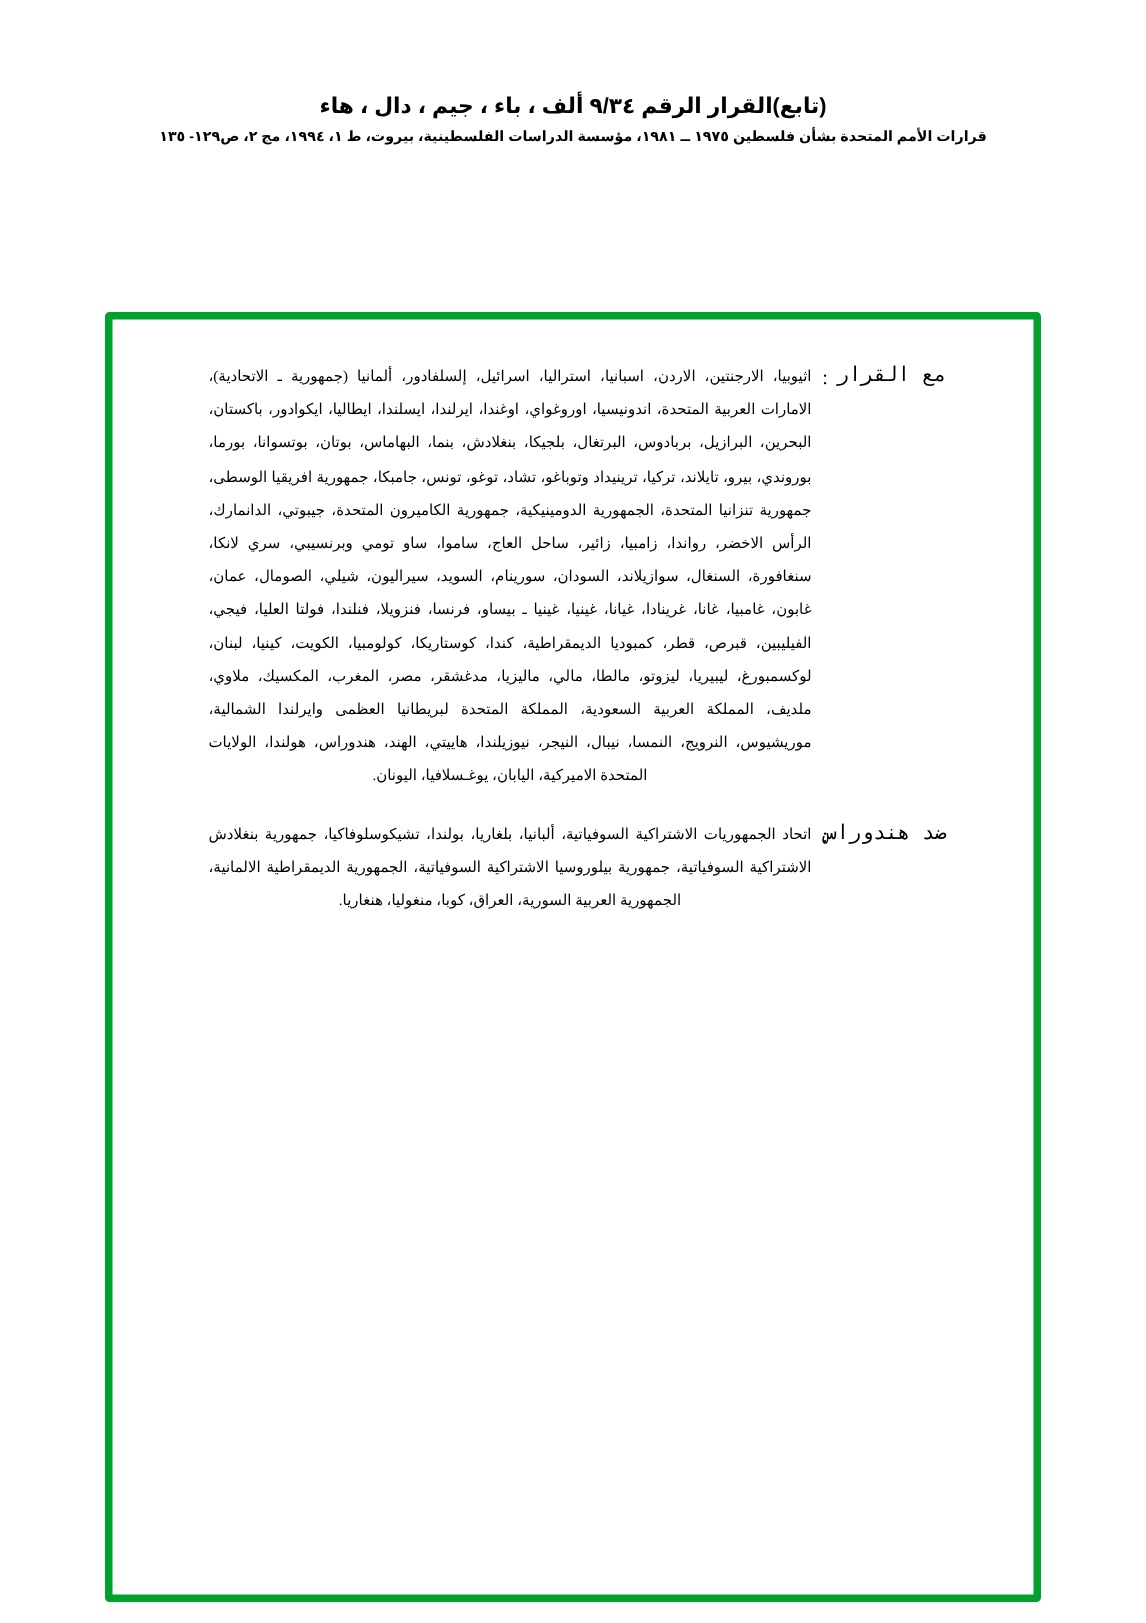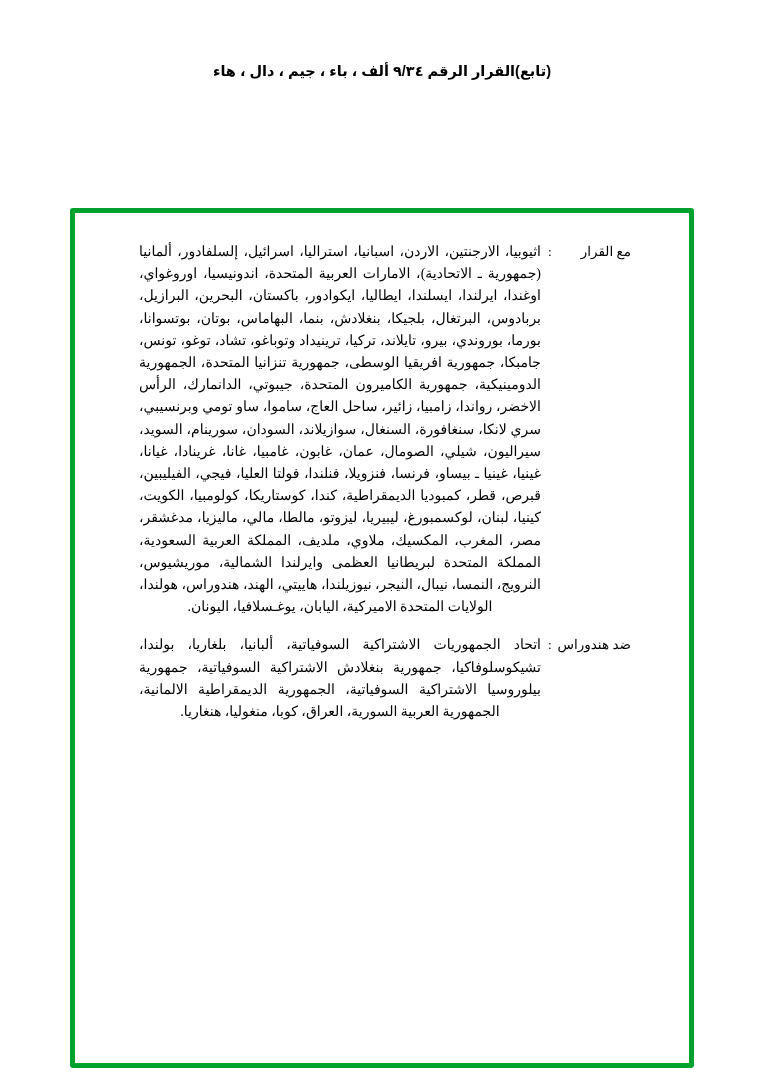--- a/index.html
+++ b/index.html
@@ -60,49 +60,50 @@
   .vote-block {
     display: flex;
     flex-direction: row;
     align-items: flex-start;
     margin-bottom: 16px;
   }
   .vote-label {
     width: 72px;
     flex: 0 0 72px;
     font-size: 13.5px;
-    font-family: Liberation Serif, serif;
+    font-family: Liberation Mono, monospace;
     text-align: right;
     line-height: 22px;
     white-space: nowrap;
   }
   .vote-colon {
     width: 18px;
     flex: 0 0 18px;
     text-align: center;
     font-size: 13.5px;
     line-height: 22px;
   }
   .vote-list {
     flex: 1 1 auto;
-    font-size: 14px;
+    font-size: 10px;
     line-height: 22.2px;
     text-align: justify;
     text-align-last: center;
     direction: rtl;
     margin-left: 24px;
   }
 </style>
 </head>
 <body>
 
 <div class="page">
 
   <div class="header">
     <div class="doc-title">(تابع)القرار الرقم ٩/٣٤ ألف ، باء ، جيم ، دال ، هاء</div>
+    <div class="doc-subtitle">قرارات الأمم المتحدة بشأن فلسطين ١٩٧٥ ــ ١٩٨١، مؤسسة الدراسات الفلسطينية، بيروت، ط ١، ١٩٩٤، مج ٢، ص١٢٩- ١٣٥</div>
   </div>
 
   <div class="frame">
     <div class="content">
 
       <div class="vote-block">
         <div class="vote-label">مع القرار</div>
         <div class="vote-colon">:</div>
         <div class="vote-list">اثيوبيا، الارجنتين، الاردن، اسبانيا، استراليا، اسرائيل، إلسلفادور، ألمانيا (جمهورية ـ الاتحادية)، الامارات العربية المتحدة، اندونيسيا، اوروغواي، اوغندا، ايرلندا، ايسلندا، ايطاليا، ايكوادور، باكستان، البحرين، البرازيل، بربادوس، البرتغال، بلجيكا، بنغلادش، بنما، البهاماس، بوتان، بوتسوانا، بورما، بوروندي، بيرو، تايلاند، تركيا، ترينيداد وتوباغو، تشاد، توغو، تونس، جامبكا، جمهورية افريقيا الوسطى، جمهورية تنزانيا المتحدة، الجمهورية الدومينيكية، جمهورية الكاميرون المتحدة، جيبوتي، الدانمارك، الرأس الاخضر، رواندا، زامبيا، زائير، ساحل العاج، ساموا، ساو تومي وبرنسيبي، سري لانكا، سنغافورة، السنغال، سوازيلاند، السودان، سورينام، السويد، سيراليون، شيلي، الصومال، عمان، غابون، غامبيا، غانا، غرينادا، غيانا، غينيا، غينيا ـ بيساو، فرنسا، فنزويلا، فنلندا، فولتا العليا، فيجي، الفيليبين، قبرص، قطر، كمبوديا الديمقراطية، كندا، كوستاريكا، كولومبيا، الكويت، كينيا، لبنان، لوكسمبورغ، ليبيريا، ليزوتو، مالطا، مالي، ماليزيا، مدغشقر، مصر، المغرب، المكسيك، ملاوي، ملديف، المملكة العربية السعودية، المملكة المتحدة لبريطانيا العظمى وايرلندا الشمالية، موريشيوس، النرويج، النمسا، نيبال، النيجر، نيوزيلندا، هاييتي، الهند، هندوراس، هولندا، الولايات المتحدة الاميركية، اليابان، يوغـسلافيا، اليونان.</div>
       </div>

